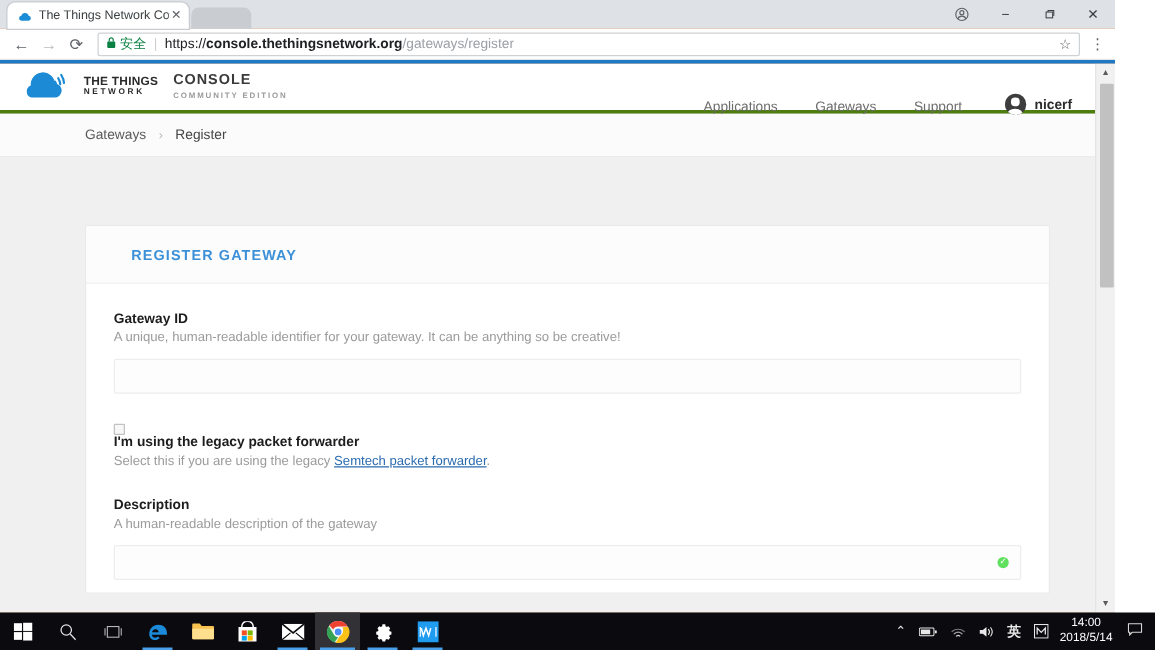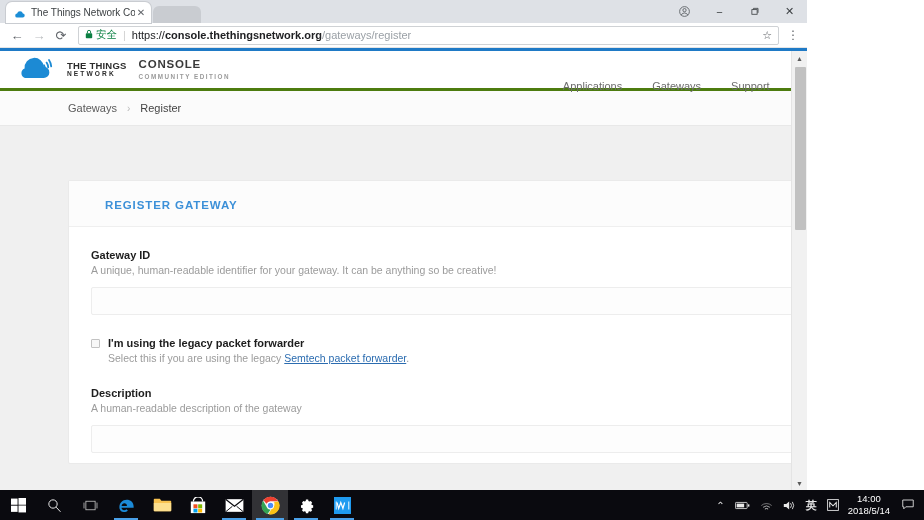--- a/index.html
+++ b/index.html
@@ -5,21 +5,21 @@
   * { box-sizing: border-box; }
   html, body {
     margin: 0; padding: 0;
     width: 924px; height: 520px;
     overflow: hidden;
     font-family: "Liberation Sans", sans-serif;
     background: #ffffff;
   }
 
   
-  .browser { width: 807px; height: 490px; background: #f97316; position: relative; }
+  .browser { width: 892px; height: 490px; background: #f97316; position: relative; }
 
   .tabstrip {
     height: 23px; background: #dee1e6; position: relative;
     display: flex; align-items: flex-end; padding-left: 6px;
   }
   .tab {
     position: relative; height: 21px; width: 145px;
     background: #ffffff; border-radius: 6px 6px 0 0;
     display: flex; align-items: center; padding: 0 4px 0 8px;
     box-shadow: 0 0 0 1px #c9ccd1;
@@ -167,21 +167,21 @@
     border: 1px solid #ededed; border-radius: 2px;
     background: #fdfdfd; position: relative;
   }
   .check-ok {
     position: absolute; right: 9px; top: 50%; transform: translateY(-50%);
     width: 9px; height: 9px; border-radius: 50%; background: #5fe05f;
     display: flex; align-items: center; justify-content: center;
     color: #ffffff; font-size: 7px; line-height: 1;
   }
 
-  .checkbox-row { margin-top: 22px; display: flex; align-items: flex-start; }
+  .checkbox-row { margin-top: 22px; display: flex; align-items: flex-start; flex-direction: column; }
   .cb {
     width: 9px; height: 9px; border: 1px solid #c2c2c2; background: #f7f7f7;
     border-radius: 1px; margin-top: 2px; margin-right: 8px; flex: 0 0 9px;
   }
   .cb-text .cb-title {
     font-size: 11px; font-weight: 700; color: #1d1d1d; margin-bottom: 2px;
   }
 
   .field-group { margin-top: 22px; }
 

